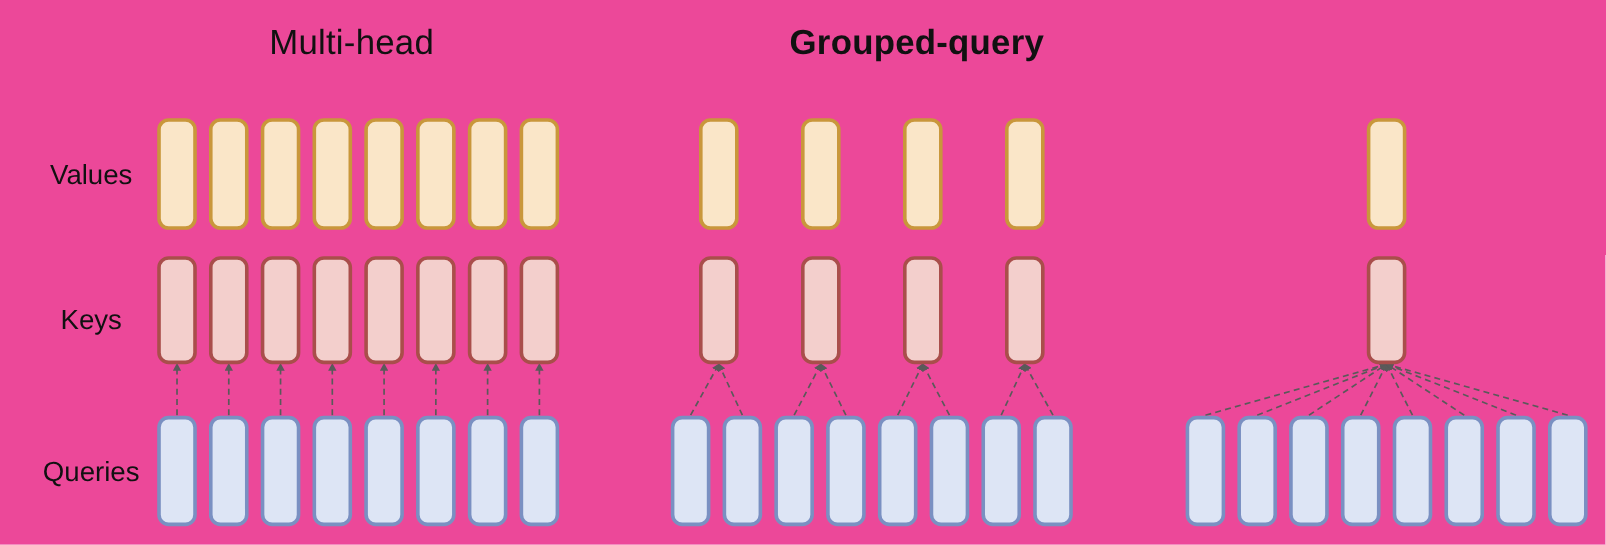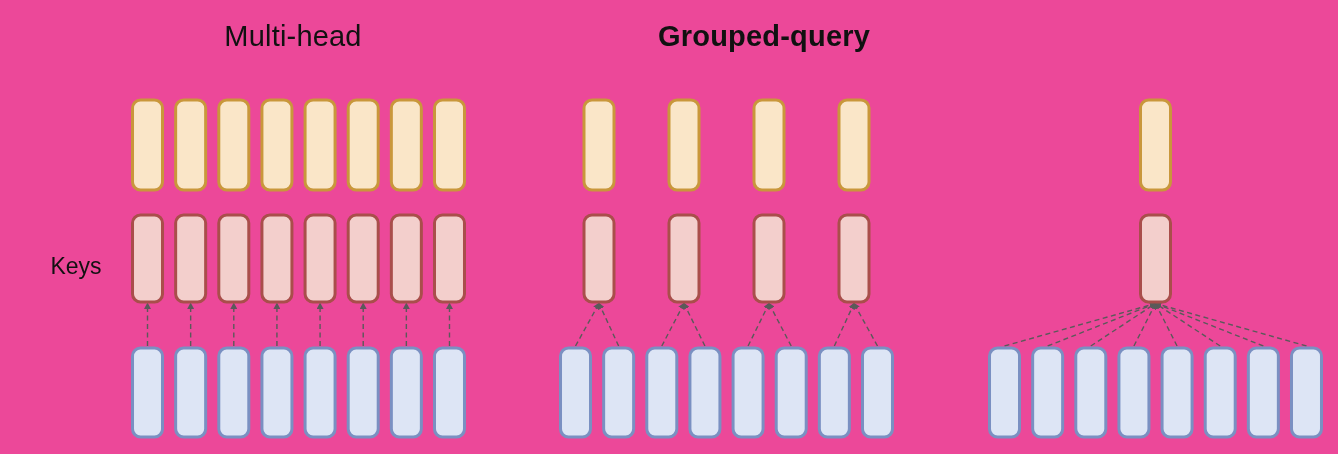--- a/index.html
+++ b/index.html
@@ -135,14 +135,16 @@
         <rect x="1162.07" y="348" width="30" height="89" rx="8" ry="8" fill="#DDE5F5" stroke="#7A90C2" stroke-width="3"></rect>
         <rect x="1205.21" y="348" width="30" height="89" rx="8" ry="8" fill="#DDE5F5" stroke="#7A90C2" stroke-width="3"></rect>
         <rect x="1248.35" y="348" width="30" height="89" rx="8" ry="8" fill="#DDE5F5" stroke="#7A90C2" stroke-width="3"></rect>
         <rect x="1291.49" y="348" width="30" height="89" rx="8" ry="8" fill="#DDE5F5" stroke="#7A90C2" stroke-width="3"></rect>
       </g>
     </svg>
 
   <div class="sec-title" id="title-1" style="font-weight: 400;">Multi-head</div>
   <div class="sec-title" id="title-2" style="font-weight: 700;">Grouped-query</div>
 
+  <div class="row-label" id="row-label-values">Values</div>
   <div class="row-label" id="row-label-keys">Keys</div>
+  <div class="row-label" id="row-label-queries">Queries</div>
 </div>
 
 </body></html>

